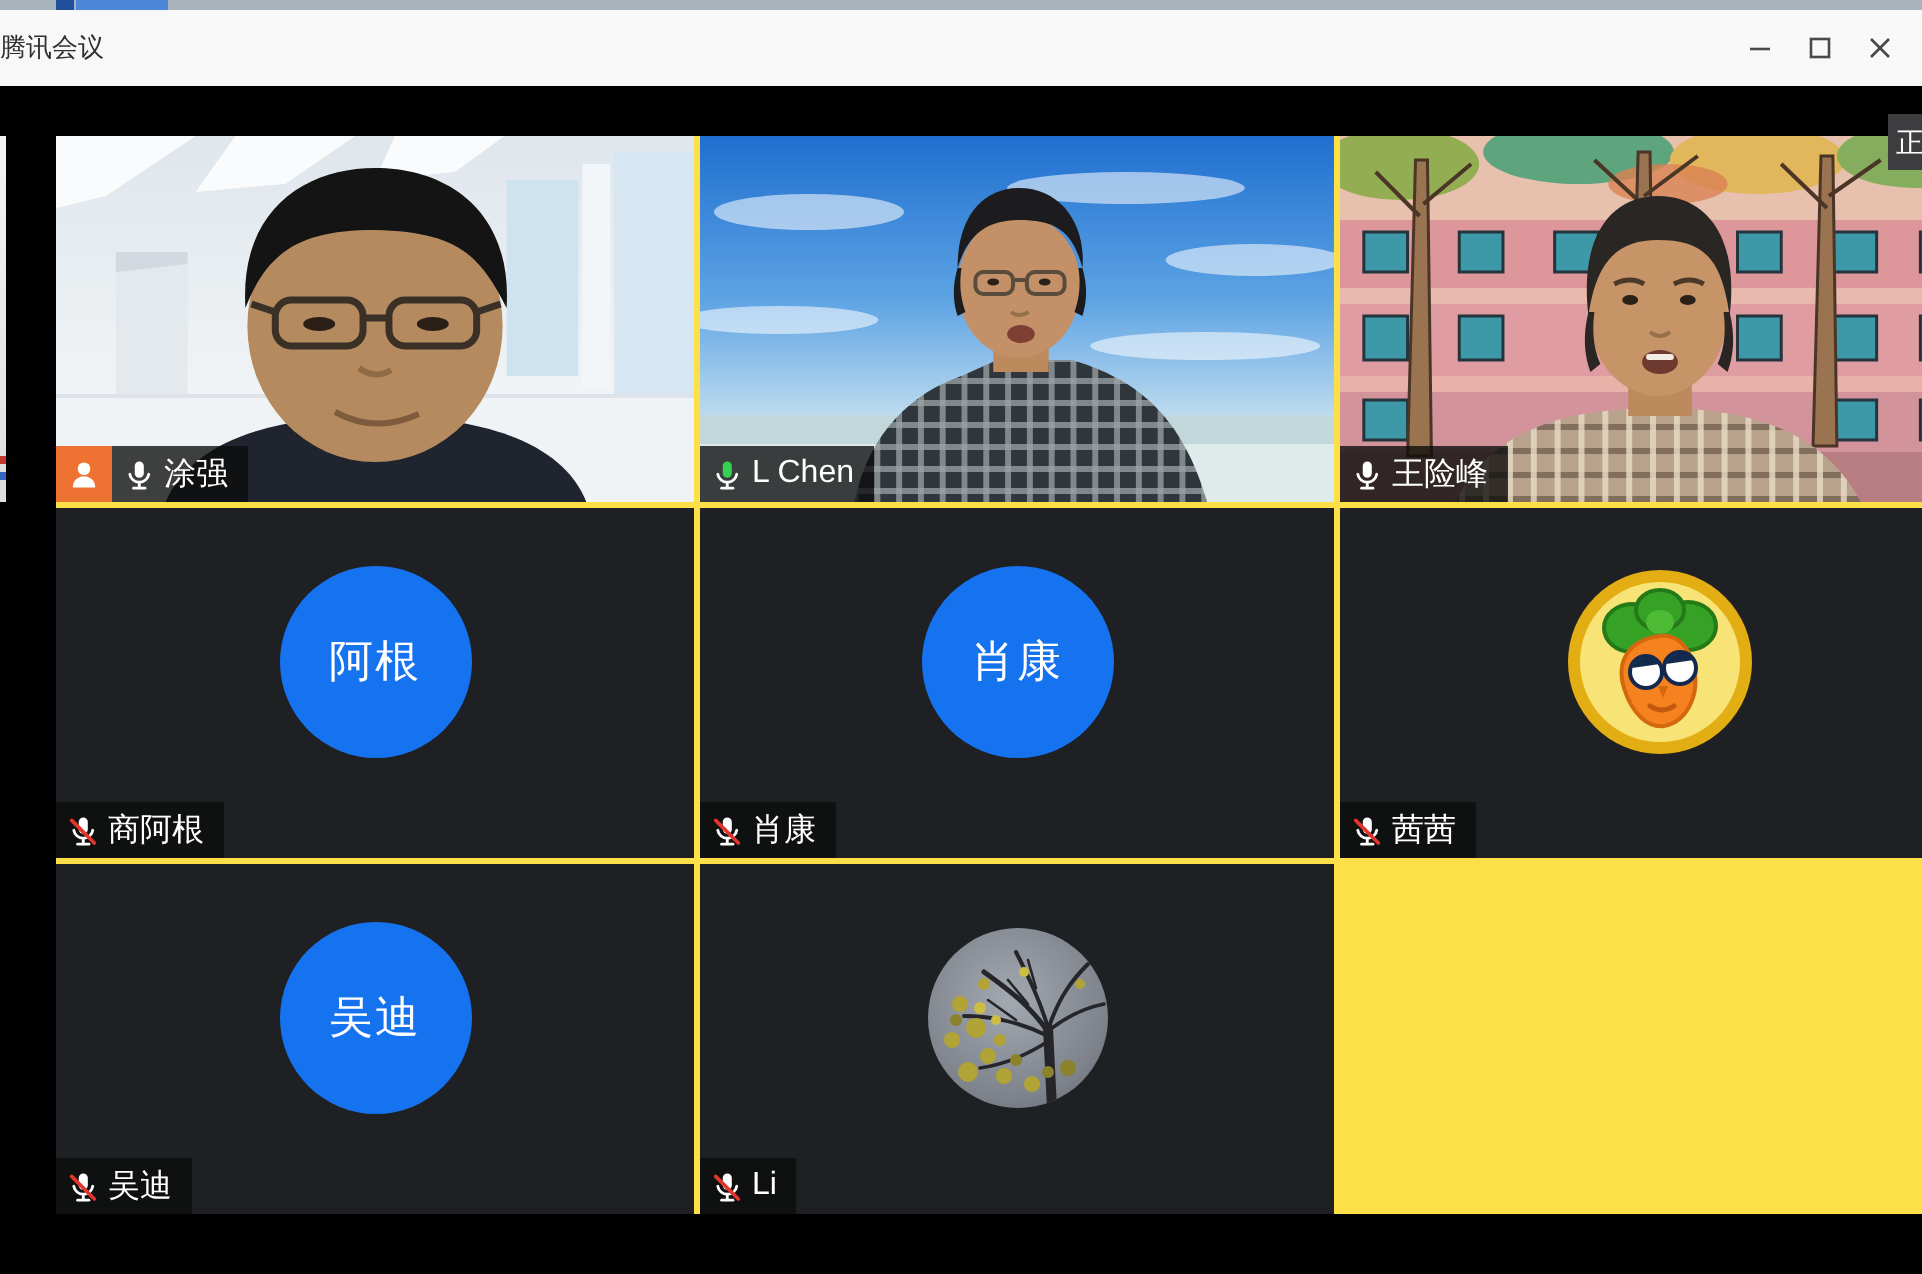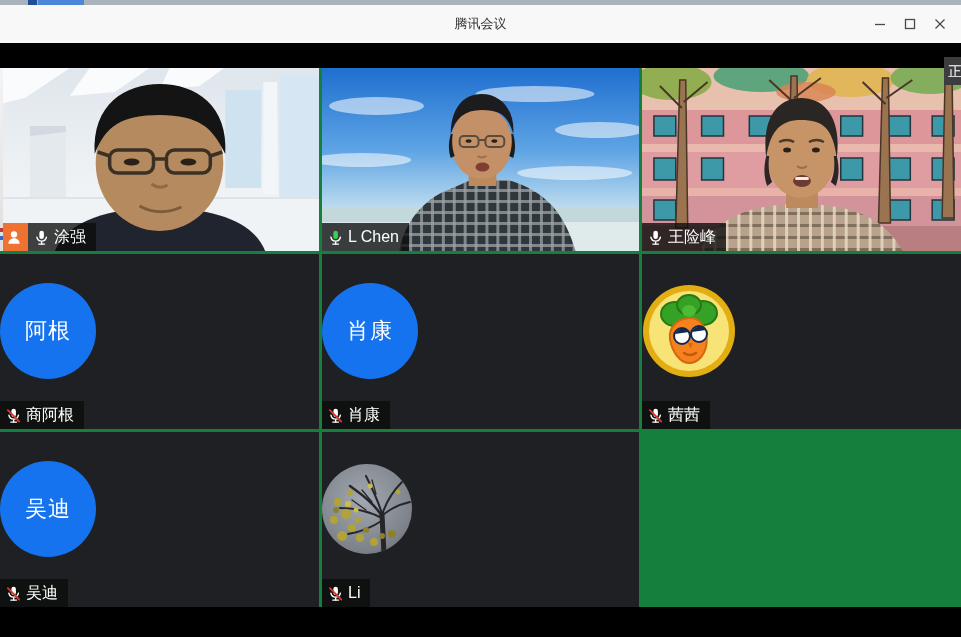--- a/index.html
+++ b/index.html
@@ -6,41 +6,41 @@
   html,body { width:961px; height:637px; overflow:hidden; background:#000;
     font-family:"Liberation Sans","DejaVu Sans",sans-serif; }
 
   
   .top-sliver { position:relative; height:5px; background:#a9b3bc; }
   .sliver-tab-dark { position:absolute; left:28px; top:0; width:9px; height:5px; background:#1f4f9a; }
   .sliver-tab-blue { position:absolute; left:38px; top:0; width:46px; height:5px; background:#4d86d8; }
 
   
   .titlebar { height:38px; background:#f8f8f8; position:relative;
-    display:flex; align-items:center; justify-content:center; }
+    display:flex; align-items:center; justify-content:flex-start; }
   .win-title { font-size:13px; color:#303030; }
   .win-controls { position:absolute; right:6px; top:0; height:100%;
     display:flex; align-items:center; }
   .win-btn { width:30px; height:30px; display:flex; align-items:center;
     justify-content:center; cursor:pointer; }
   .win-btn svg { width:12px; height:12px; }
   .win-btn svg * { stroke:#4a4a4a; stroke-width:1.3; fill:none; }
 
   
   .content { position:relative; background:#000; padding:25px 0 30px 0; }
   .grid { display:grid; grid-template-columns:319px 317px 319px;
-    grid-template-rows:183px 175px 175px; gap:3px; background:#15803d; }
+    grid-template-rows:183px 175px 175px; gap:3px; background:#fde047;margin-left:28px; }
 
   .tile { position:relative; background:#1e2023; overflow:hidden; }
   .tile.active { box-shadow:inset 0 0 0 2px #22b83e; }
   .tile svg.scene { position:absolute; inset:0; width:100%; height:100%; display:block; }
 
   
   .avatar-wrap { position:absolute; inset:0; display:flex; align-items:center;
-    transform:translateY(-11px); }
+    justify-content:center; transform:translateY(-11px); }
   .avatar-circle { width:96px; height:96px; border-radius:50%; background:#1673F0;
     color:#fff; font-size:22px; display:flex; align-items:center; justify-content:center;
     letter-spacing:1px; }
 
   
   .plate-row { position:absolute; left:0; bottom:0; display:flex; z-index:3; }
   .host-badge { width:28px; height:28px; background:#ee7333; display:flex;
     align-items:center; justify-content:center; }
   .host-badge svg { width:18px; height:18px; }
   .nameplate { height:28px; background:rgba(12,12,12,0.78); color:#fff;

